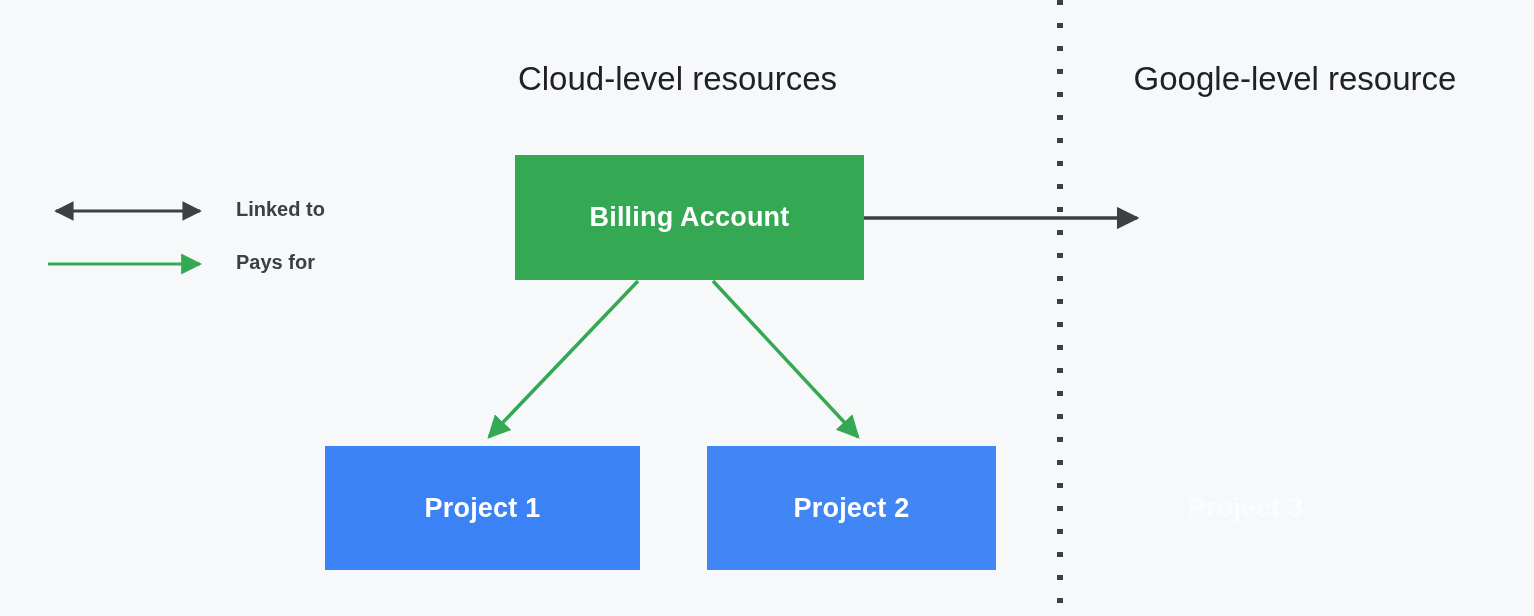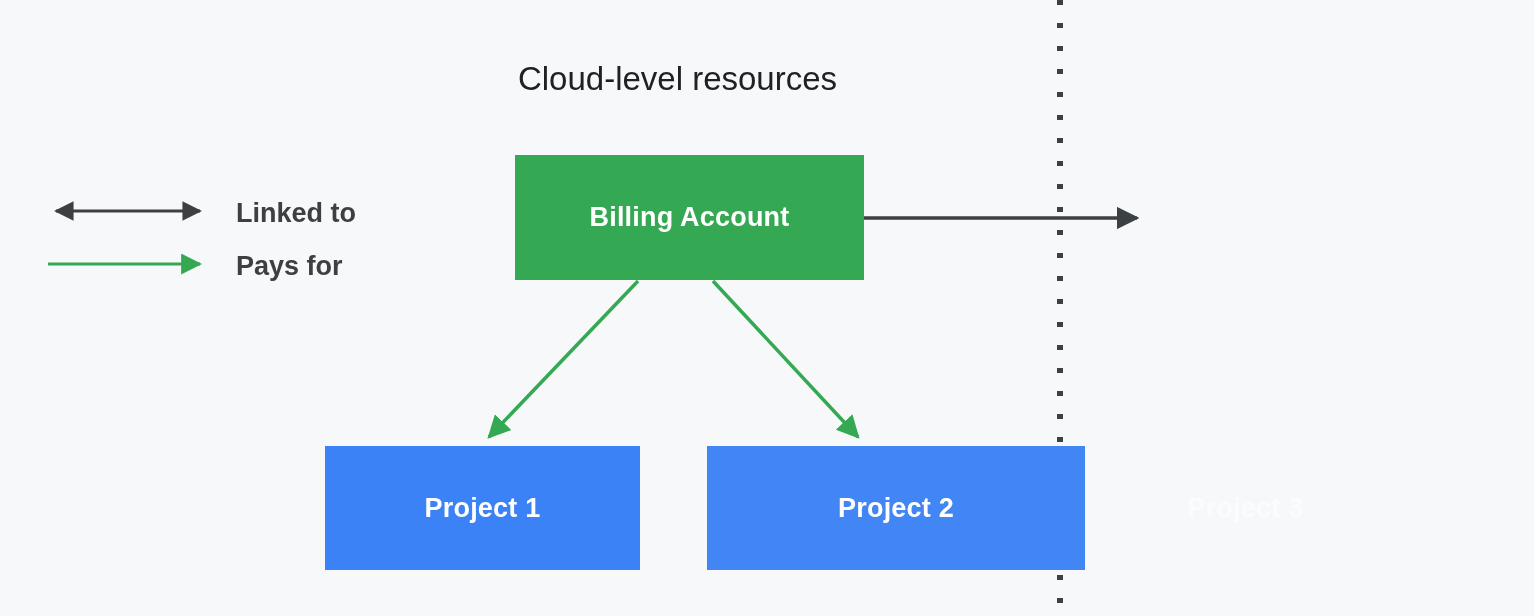--- a/index.html
+++ b/index.html
@@ -54,21 +54,21 @@
     width: 311px; height: 125px;
     background: #fbbc04;
   }
   #project-1-node {
     left: 325px; top: 446px;
     width: 315px; height: 124px;
     background: #3b82f6;
   }
   #project-2-node {
     left: 707px; top: 446px;
-    width: 378px; height: 124px;
+    width: 289px; height: 124px;
     background: #4285f4;
   }
   #project-3-node {
     left: 1090px; top: 446px;
     width: 311px; height: 124px;
     background: transparent;
   }
   #project-3-node .node-label {
     color: #fbfcfd;
   }
@@ -83,34 +83,35 @@
   #cloud-level-title {
     left: 380px; top: 60px;
     width: 595px;
   }
   #google-level-title {
     left: 1075px; top: 60px;
     width: 440px;
   }
   .legend-label {
     position: absolute;
-    font-size: 27px;
+    font-size: 20px;
     font-weight: bold;
     color: #3c4043;
     white-space: nowrap;
   }
   #legend-linked-label { left: 236px; top: 198px; }
   #legend-pays-label   { left: 236px; top: 251px; }
 </style>
 </head>
 <body>
 
 <div id="diagram-root">
 
   <div class="column-title" id="cloud-level-title">Cloud-level resources</div>
+  <div class="column-title" id="google-level-title">Google-level resource</div>
 
   <svg class="layer" viewBox="0 0 1534 616" xmlns="http://www.w3.org/2000/svg">
     <defs>
       <marker id="arrow-dark-end" viewBox="0 0 10 10" refX="9" refY="5" markerWidth="6.5" markerHeight="6.5" orient="auto-start-reverse">
         <path d="M 0 0 L 10 5 L 0 10 z" fill="#3c4043"></path>
       </marker>
       <marker id="arrow-dark-start" viewBox="0 0 10 10" refX="9" refY="5" markerWidth="6.5" markerHeight="6.5" orient="auto-start-reverse">
         <path d="M 0 0 L 10 5 L 0 10 z" fill="#3c4043"></path>
       </marker>
       <marker id="arrow-green-end" viewBox="0 0 10 10" refX="9" refY="5" markerWidth="6.5" markerHeight="6.5" orient="auto-start-reverse">

